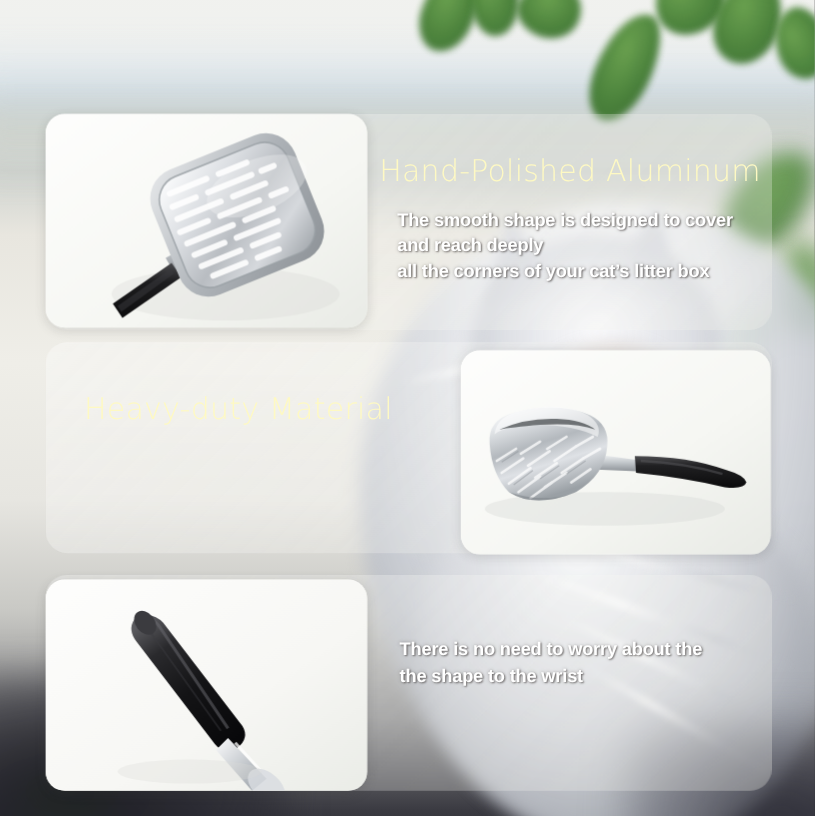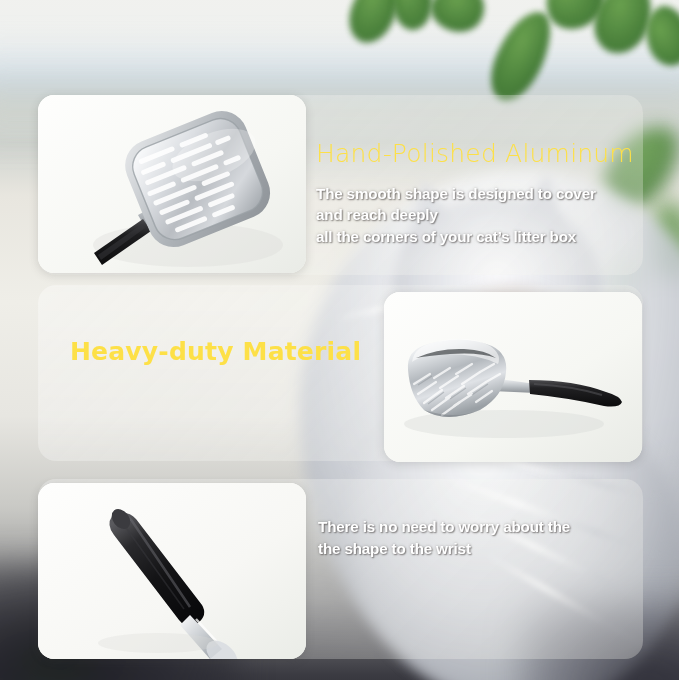--- a/index.html
+++ b/index.html
@@ -176,37 +176,37 @@
   
   .feature-text { position: absolute; }
   .feature-text.t1 { left: 316px; top: 124px; width: 320px; }
   .feature-text.t2 { left: 70px;  top: 322px; width: 310px; }
   .feature-text.t3 { left: 318px; top: 516px; width: 320px; }
 
   .f-head {
     font-family: "DejaVu Sans", sans-serif;
     font-size: 25px;
     font-weight: 300;
-    color: #fde047;
+    color: #fef9c3;
     letter-spacing: .2px;
     line-height: 1.15;
-    margin: 16px 0 14px 0;
+    margin: 5px 0 14px 0;
     white-space: nowrap;
   }
-  .feature-text.t2 .f-head { margin-bottom: 18px; font-weight: bold; }
+  .feature-text.t2 .f-head { margin-bottom: 18px; }
 
   .f-body {
     font-family: "Liberation Sans", sans-serif;
     font-size: 15.2px;
     font-weight: 700;
     color: #ffffff;
     line-height: 1.42;
     letter-spacing: -.15px;
     text-shadow: 1px 1px 1.5px rgba(55,50,48,.55), 0 0 3px rgba(70,64,60,.35);
-    margin: 0;
+    margin: 15px;
   }
   .f-body span { display: block; }
 </style>
 </head>
 <body>
 
 <div id="root">
 
   <div class="bg-layer">
     <div class="bg-base"></div>

